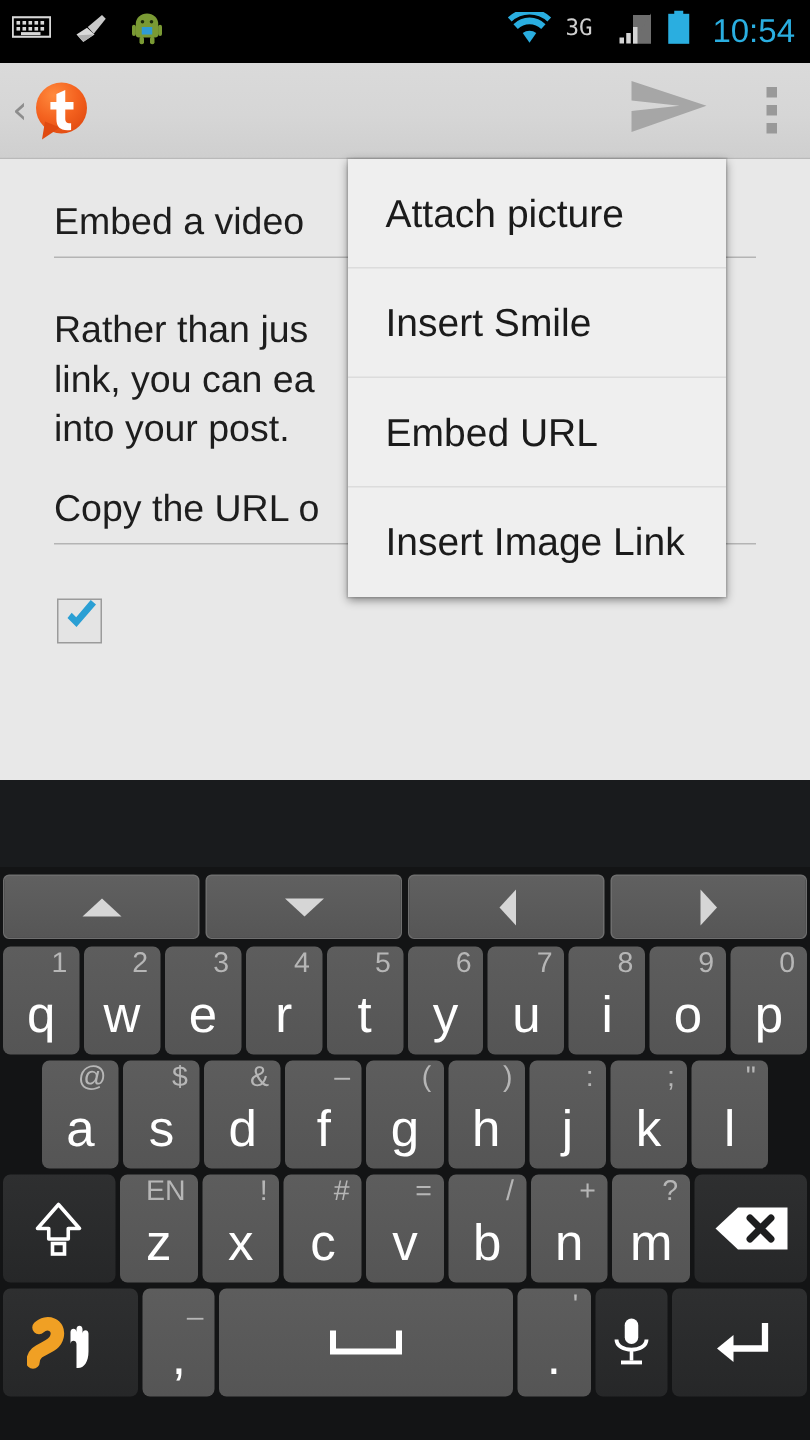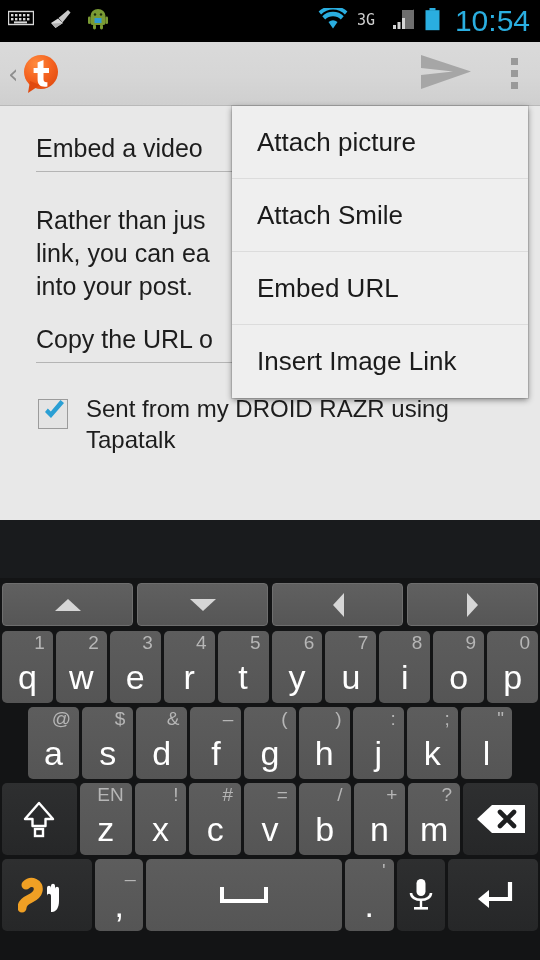--- a/index.html
+++ b/index.html
@@ -14,21 +14,21 @@
   
   .statusbar {
     position:absolute; left:0; top:0; width:540px; height:42px;
     background:#000; display:flex; align-items:center;
     padding:0 10px 0 8px;
   }
   .sb-left { display:flex; align-items:center; gap:14px; }
   .sb-right { margin-left:auto; display:flex; align-items:center; gap:9px; }
   .sb-icon { display:block; }
   .clock {
-    color:#2aaee0; font-size:30px; letter-spacing:0px; margin-left:5px;
+    color:#2aaee0; font-size:22px; letter-spacing:0px; margin-left:5px;
     font-family:"Liberation Sans", sans-serif;
   }
 
   
   .actionbar {
     position:absolute; left:0; top:42px; width:540px; height:64px;
     background:linear-gradient(to bottom,#dadada 0%,#d6d6d6 55%,#cfcfcf 100%);
     border-bottom:1px solid #b9b9b9;
     display:flex; align-items:center;
   }
@@ -72,21 +72,21 @@
   }
   .checkbox {
     width:30px; height:30px; background:#e4e4e4; border:1px solid #9b9b9b;
     position:relative; flex:0 0 auto; margin-top:6px;
   }
   .checkbox svg { position:absolute; left:-3px; top:-7px; }
   .sigtext { font-size:24px; color:#1d1d1d; line-height:31px; max-width:400px; }
 
   
   .menu {
-    position:absolute; left:232px; top:106px; width:296px;
+    position:absolute; left:232px; top:106px; width:252px;
     background:#efefef; z-index:20;
     box-shadow:0 2px 6px rgba(0,0,0,.45), 0 0 0 1px rgba(0,0,0,.10);
   }
   .menu-item {
     height:73px; display:flex; align-items:center;
     padding-left:25px; font-size:26px; color:#1b1b1b;
     border-bottom:1px solid #dcdcdc;
   }
   .menu-item:last-child { border-bottom:none; }
 
@@ -242,27 +242,26 @@
     <div class="bodytext">Rather than jus
 link, you can ea
 into your post.</div>
     <div class="field2">Copy the URL o</div>
     <div class="sigrow">
       <span class="checkbox">
         <svg width="36" height="36" viewBox="0 0 36 36">
           <path d="M9 19 L15 25 L28 10 L24.5 7 L14.8 18.5 L11.8 15.5 Z" fill="#2a9fd4"></path>
         </svg>
       </span>
-      <span class="sigtext">Sent from my DROID RAZR using Tapatalk</span>
     </div>
   </div>
 
   <div class="menu">
     <div class="menu-item">Attach picture</div>
-    <div class="menu-item">Attach Smile</div>
+    <div class="menu-item">Insert Smile</div>
     <div class="menu-item">Embed URL</div>
     <div class="menu-item">Insert Image Link</div>
   </div>
 
   <div class="kb-gap"></div>
   <div class="keyboard">
 
     <div class="kb-row nav-row">
       <div class="navkey">
         <svg width="34" height="18" viewBox="0 0 34 18">

